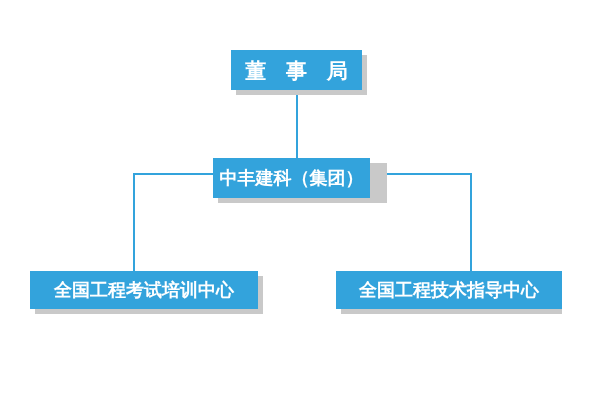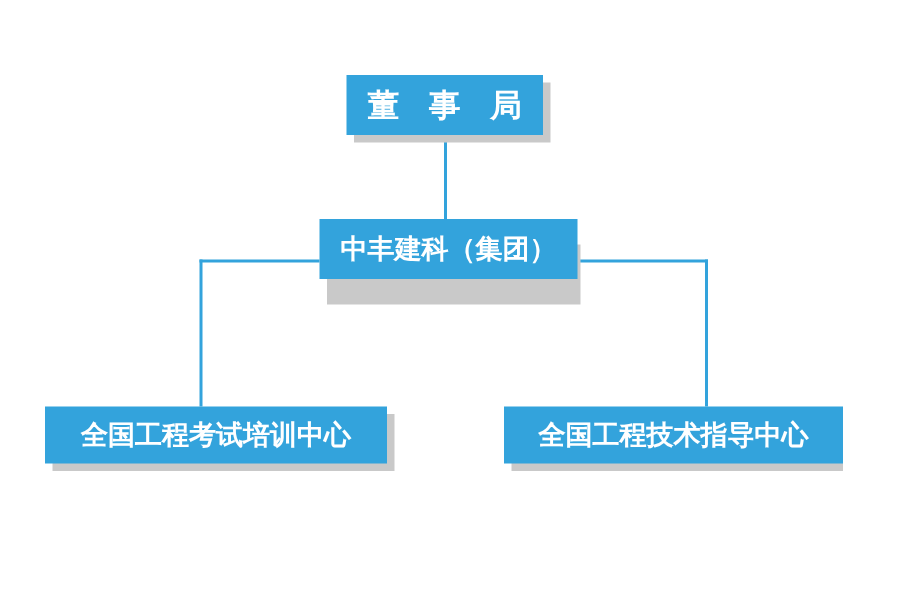--- a/index.html
+++ b/index.html
@@ -62,22 +62,22 @@
   #shadow-board {
     left: 236px;
     top: 55px;
     width: 131px;
     height: 40px;
   }
 
   
   #node-group {
     left: 213px;
-    top: 146px;
-    width: 172px;
+    top: 158px;
+    width: 157px;
     height: 40px;
     font-size: 18px;
     letter-spacing: 0px;
   }
   #shadow-group {
     left: 218px;
     top: 163px;
     width: 169px;
     height: 40px;
   }

